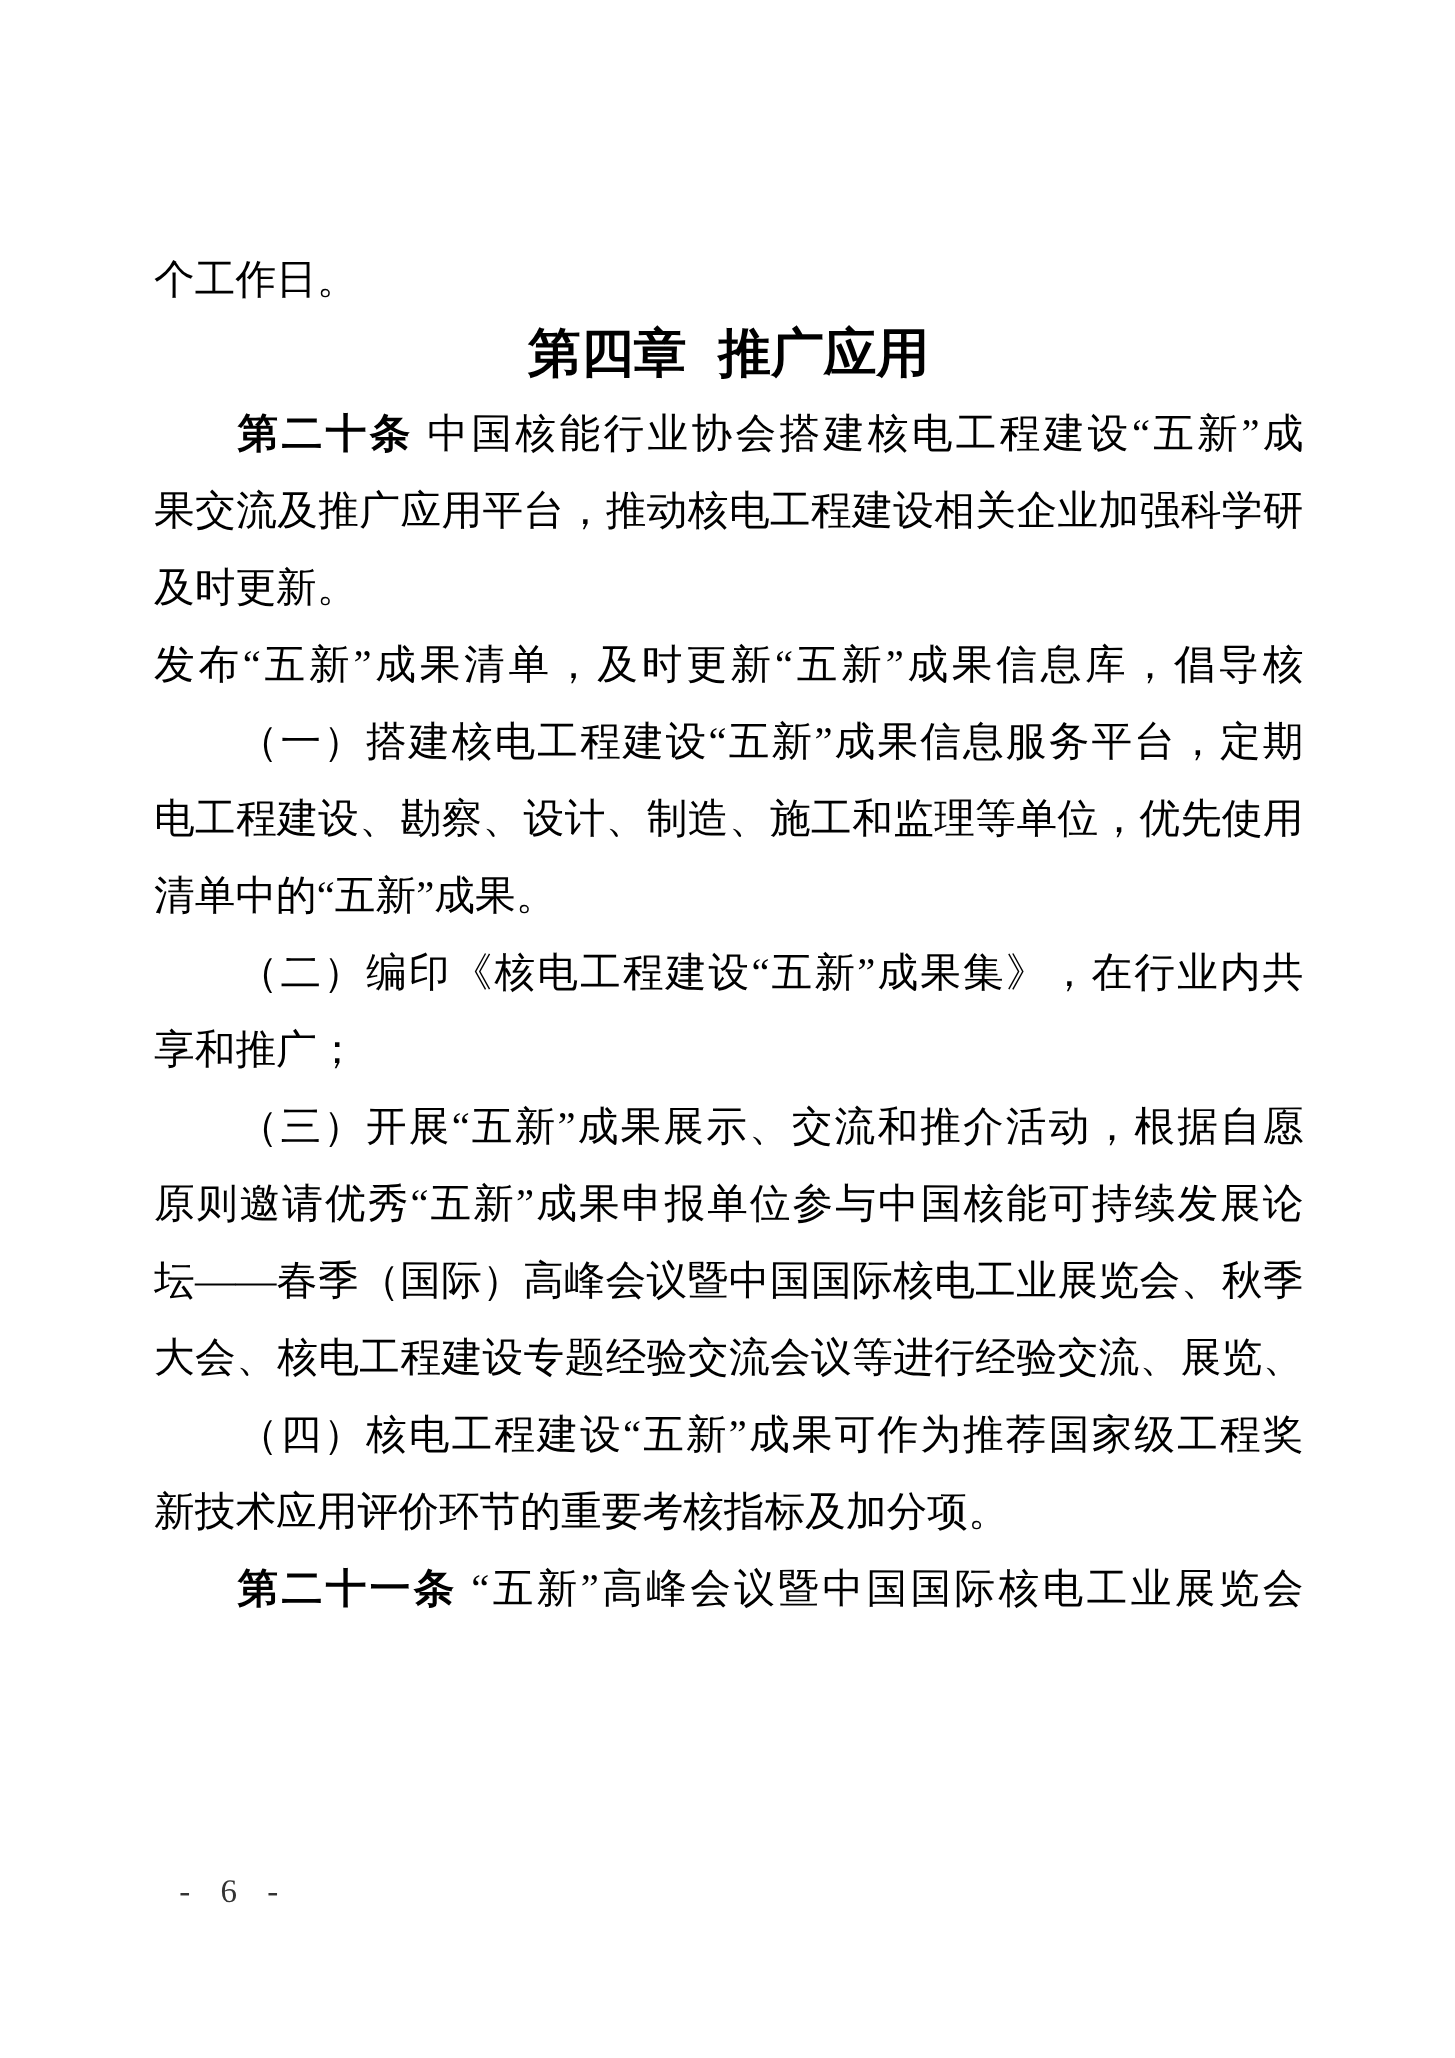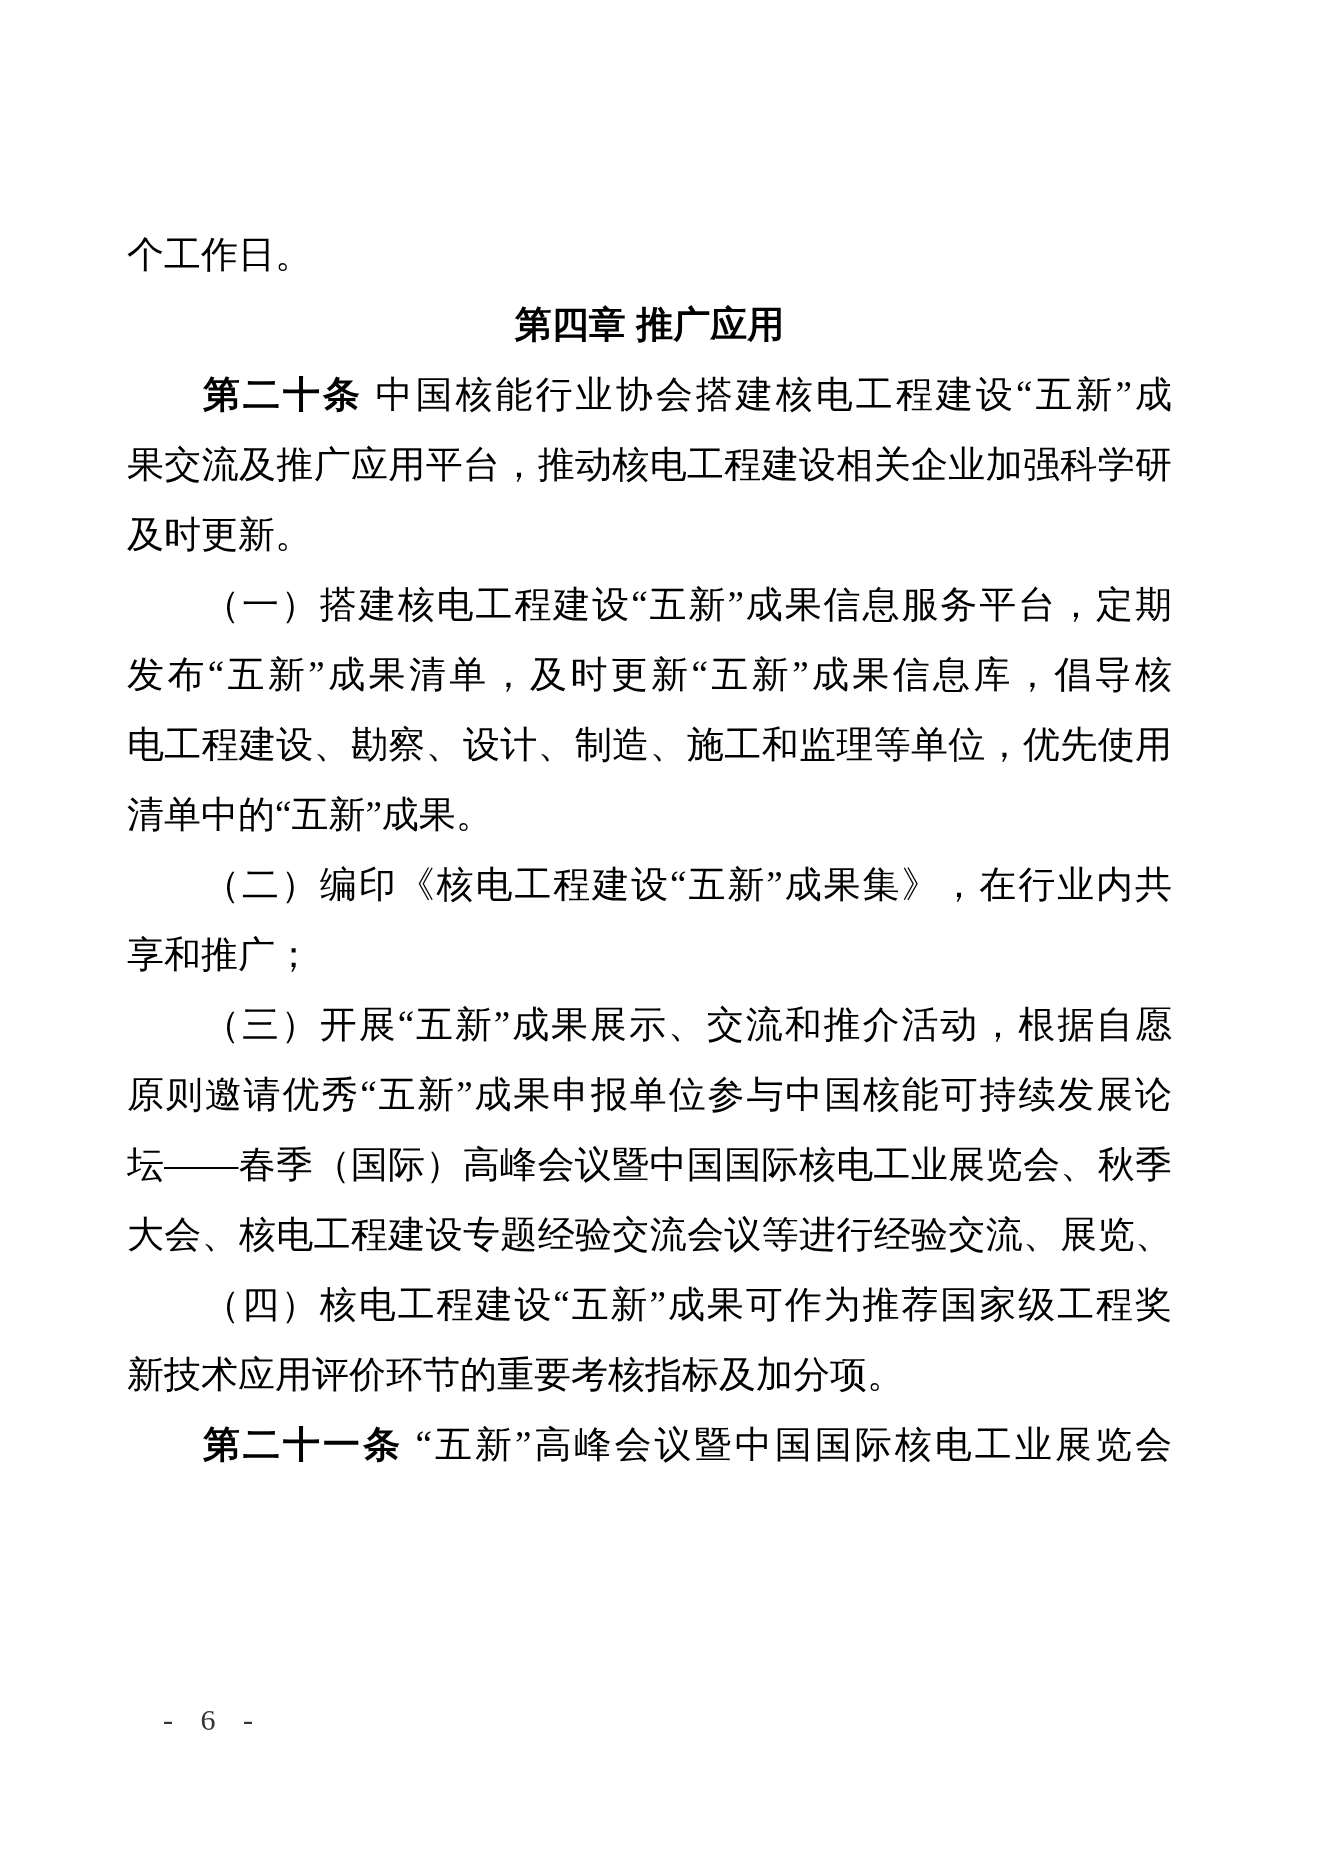--- a/index.html
+++ b/index.html
@@ -11,43 +11,43 @@
     position: relative;
     width: 1323px;
     height: 1871px;
     background: #ffffff;
     overflow: hidden;
     font-family: "Liberation Serif", serif;
     color: #000000;
   }
   .content {
     position: absolute;
-    left: 127px;
+    left: 140px;
     top: 220px;
     width: 1045px;
   }
   .line {
     font-size: 37px;
     line-height: 70px;
     height: 70px;
     color: #000000;
     text-align: left;
     overflow: visible;
   }
   .line.fill {
     text-align: justify;
     text-align-last: justify;
   }
   .line.indent {
     text-indent: 76px;
   }
   .line.heading {
-    font-family: Liberation Sans, sans-serif;
+    font-family: Liberation Mono, monospace;
     font-weight: bold;
-    font-size: 37px;
+    font-size: 48px;
     text-align: center;
     text-align-last: center;
     text-indent: 0;
   }
   .seg-bold {
     font-weight: bold;
   }
   .footer {
     position: absolute;
     left: 163px;
@@ -62,22 +62,22 @@
 </head>
 <body>
 
 <div class="page">
   <div class="content" id="doc-lines">
       <div class="line"><span>个工作日。</span></div>
       <div class="line heading"><span class="seg-bold">第四章 推广应用</span></div>
       <div class="line indent fill"><span class="seg-bold">第二十条</span><span> 中国核能行业协会搭建核电工程建设“五新”成</span></div>
       <div class="line fill"><span>果交流及推广应用平台，推动核电工程建设相关企业加强科学研</span></div>
       <div class="line"><span>及时更新。</span></div>
+      <div class="line fill"><span>发布“五新”成果清单，及时更新“五新”成果信息库，倡导核</span></div>
       <div class="line indent fill"><span>（一）搭建核电工程建设“五新”成果信息服务平台，定期</span></div>
-      <div class="line fill"><span>发布“五新”成果清单，及时更新“五新”成果信息库，倡导核</span></div>
       <div class="line fill"><span>电工程建设、勘察、设计、制造、施工和监理等单位，优先使用</span></div>
       <div class="line"><span>清单中的“五新”成果。</span></div>
       <div class="line indent fill"><span>（二）编印《核电工程建设“五新”成果集》，在行业内共</span></div>
       <div class="line"><span>享和推广；</span></div>
       <div class="line indent fill"><span>（三）开展“五新”成果展示、交流和推介活动，根据自愿</span></div>
       <div class="line fill"><span>原则邀请优秀“五新”成果申报单位参与中国核能可持续发展论</span></div>
       <div class="line fill"><span>坛——春季（国际）高峰会议暨中国国际核电工业展览会、秋季</span></div>
       <div class="line fill"><span>大会、核电工程建设专题经验交流会议等进行经验交流、展览、</span></div>
       <div class="line indent fill"><span>（四）核电工程建设“五新”成果可作为推荐国家级工程奖</span></div>
       <div class="line"><span>新技术应用评价环节的重要考核指标及加分项。</span></div>

